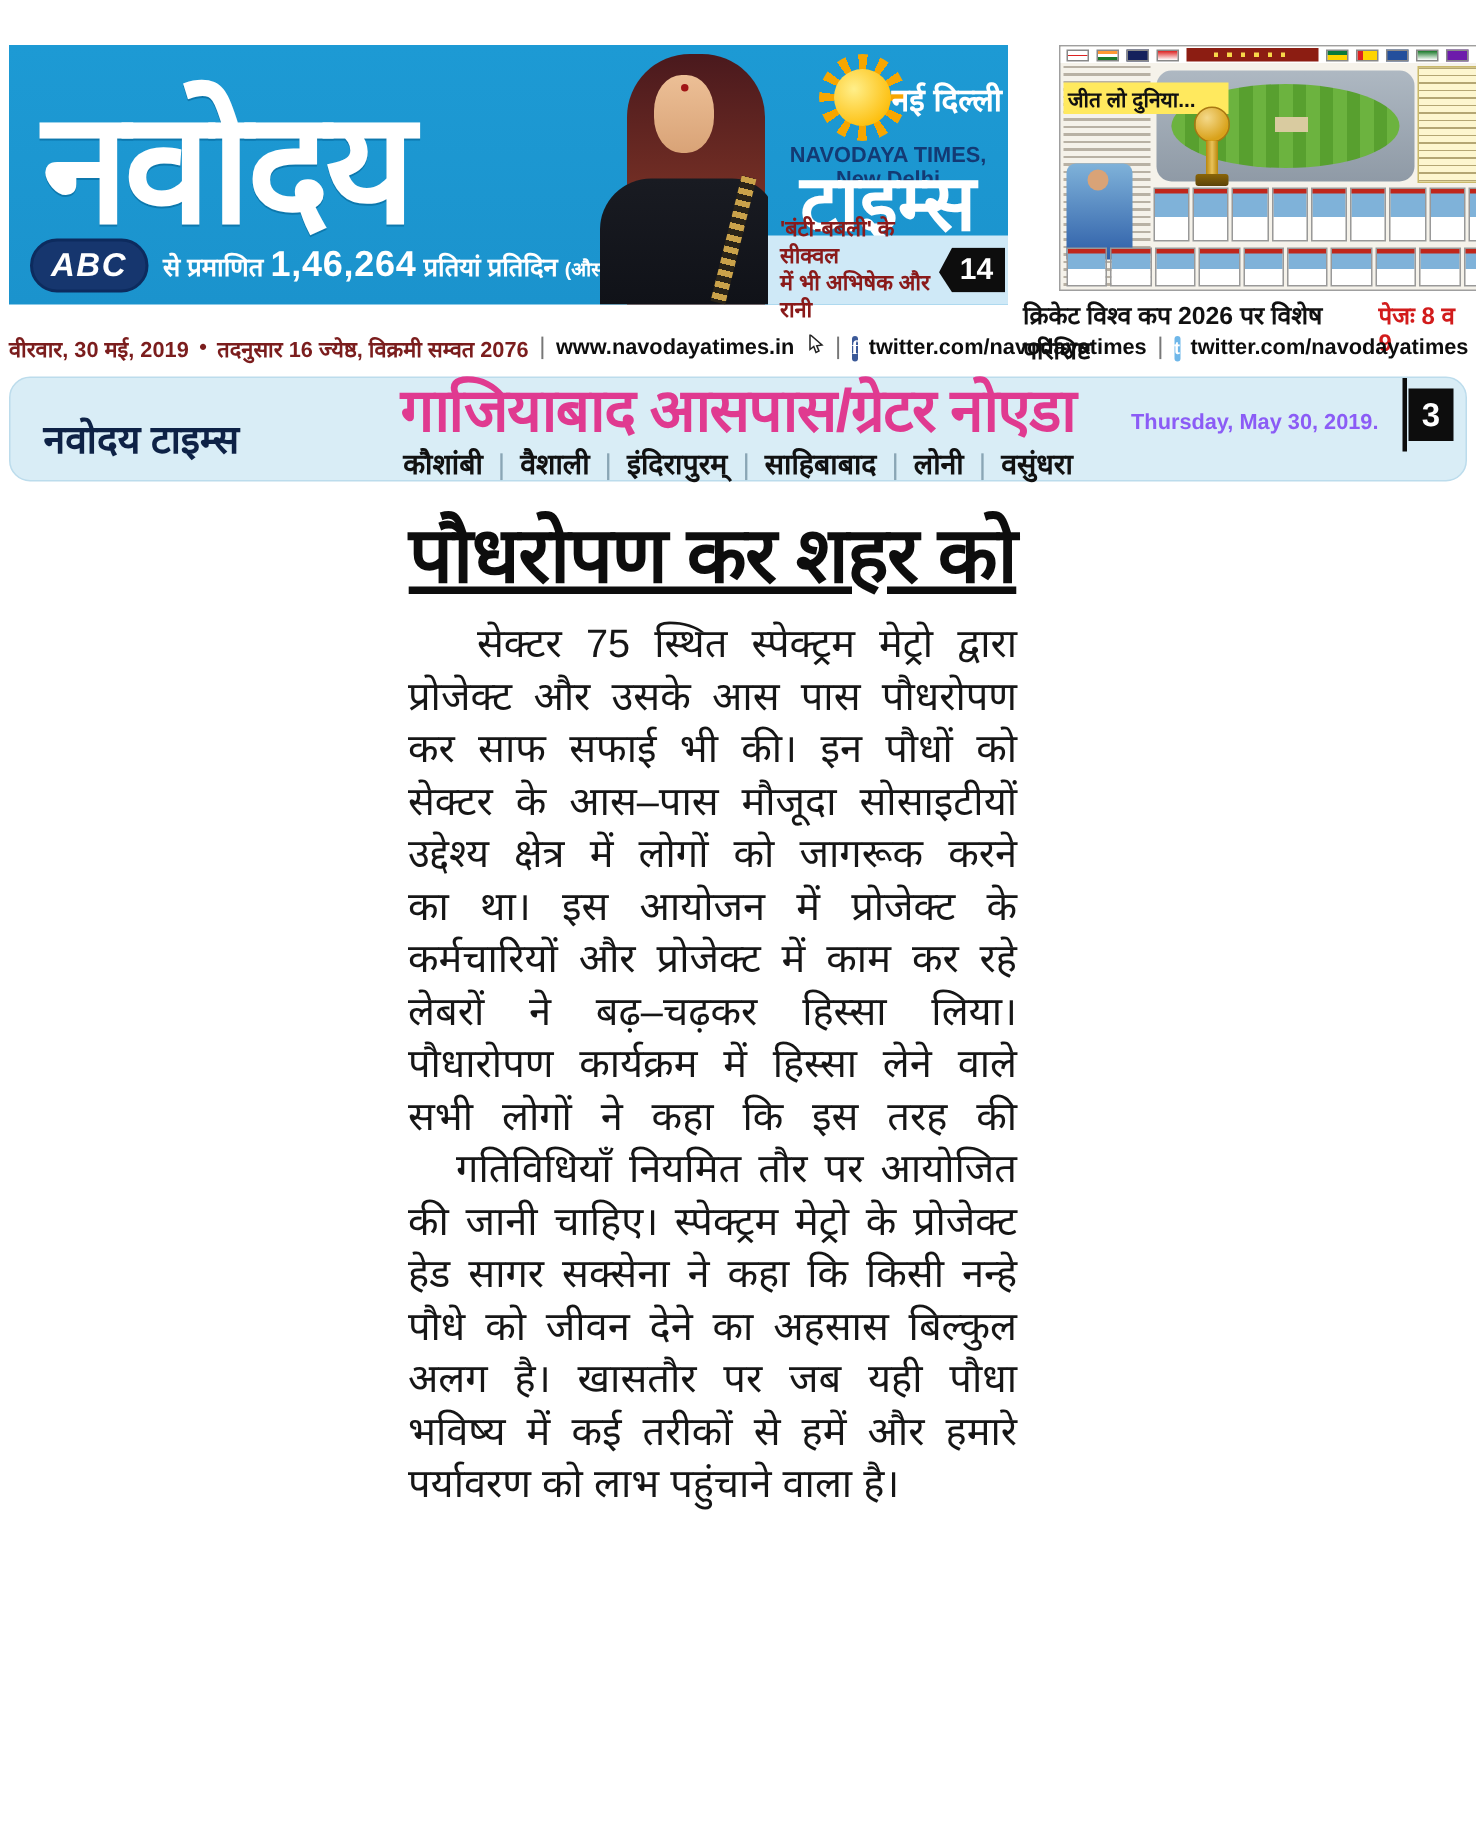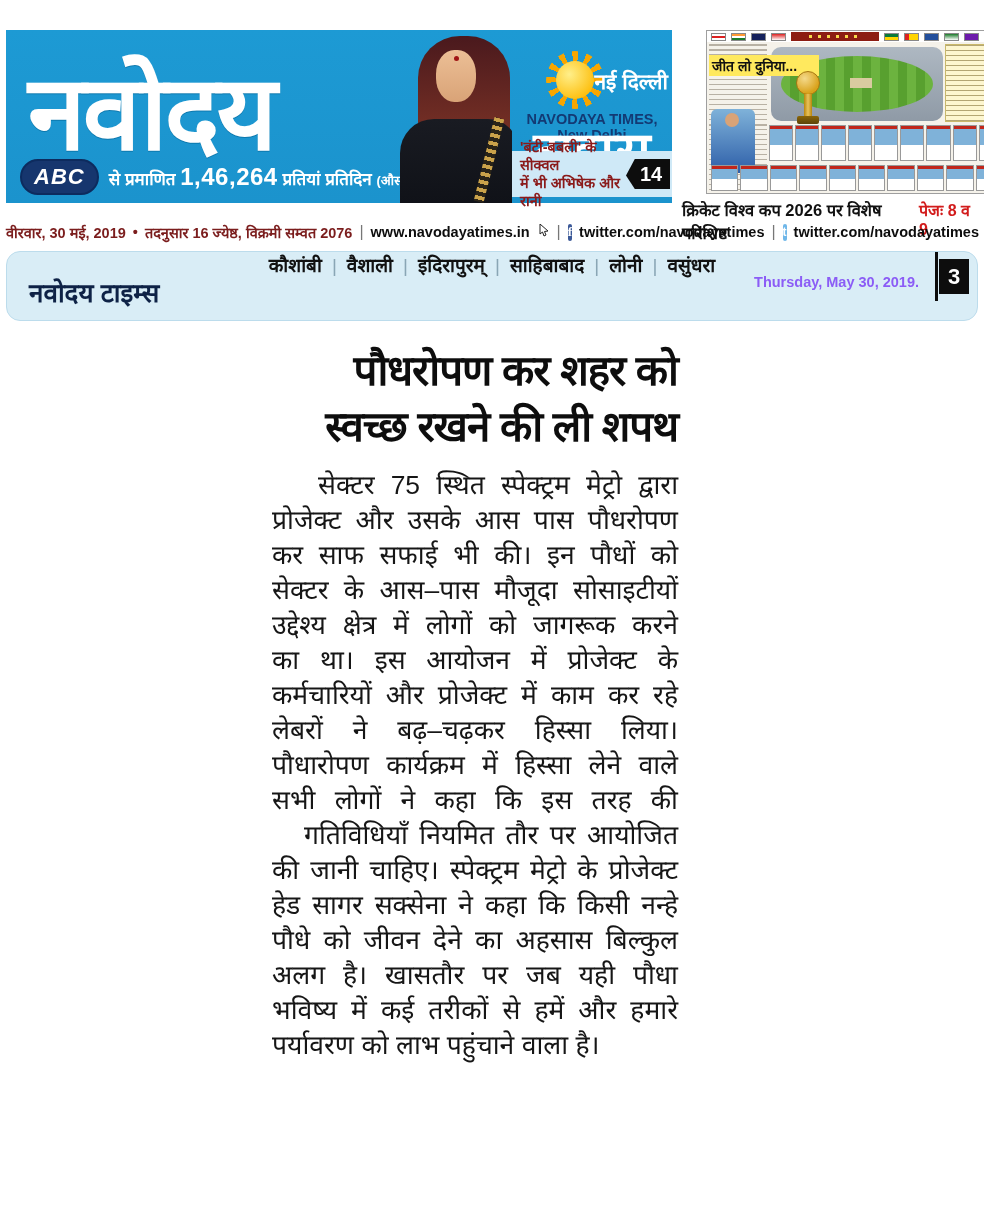--- a/index.html
+++ b/index.html
@@ -34,21 +34,21 @@
     background:linear-gradient(180deg,#4a191d,#7c3326 55%,#9c452c);
     border-radius:42px 42px 10px 10px; }
   .photo .face { position:absolute; right:36px; top:20px; width:40px; height:52px;
     border-radius:46%; background:linear-gradient(180deg,#ecbf96,#d9a377); }
   .photo .bindi { position:absolute; right:53px; top:26px; width:5px; height:5px; border-radius:50%; background:#a01515; }
   .photo .torso { position:absolute; right:-6px; bottom:0; width:118px; height:84px;
     background:linear-gradient(180deg,#191b22,#101218); border-radius:34px 30px 0 0; }
   .photo .sash { position:absolute; right:18px; bottom:0; width:10px; height:86px;
     background:repeating-linear-gradient(180deg,#caa24a 0 4px,#2a2418 4px 8px); transform:rotate(14deg); }
   
-  .mast-right { position:absolute; left:506px; top:15px; width:160px; height:152px; }
+  .mast-right { position:absolute; left:506px; top:0; width:160px; height:173px; }
   .sun { position:relative; display:inline-block;
     background:repeating-conic-gradient(from -6deg,#f7a600 0deg 13deg,rgba(0,0,0,0) 13deg 30deg);
     border-radius:50%; }
   .sun::after { content:""; position:absolute; inset:17%; border-radius:50%;
     background:radial-gradient(circle at 35% 35%,#ffef8a,#fdbf0f 75%); }
   .sun-big { position:absolute; left:34px; top:6px; width:58px; height:58px; }
   .city { position:absolute; right:4px; top:22px; color:#fff; font-weight:bold; font-size:21px; }
   .eng-name { position:absolute; left:0; right:0; top:66px; text-align:center;
     color:#133a74; font-weight:bold; font-size:14.5px; }
   .logo-times { position:absolute; left:0; right:0; top:80px; text-align:center;
@@ -129,22 +129,22 @@
   .sec-title { color:#e03a90; font-weight:900; font-size:40px; line-height:44px; letter-spacing:-1px; }
   .localities { margin-top:0px; font-size:19px; font-weight:bold; color:#111; }
   .locality { display:inline-block; }
   .locality:not(:last-child)::after { content:"|"; color:#8aa6b5; font-weight:normal; margin:0 10px; }
   .sec-date { position:absolute; right:58px; top:22px; color:#8b5cf6; font-weight:bold; font-size:14.5px; }
   .pagebox { position:absolute; right:8px; top:7px; width:30px; height:35px; background:#0d0d0d;
     color:#fff; font-weight:bold; font-size:22px; display:flex; align-items:center; justify-content:center; }
   .pagebox::before { content:""; position:absolute; left:-4px; top:-7px; bottom:-7px; width:3px; background:#0d0d0d; }
   
   .article { position:absolute; left:272px; top:343px; width:406px; }
-  .headline { text-align:right; color:#0d0d0d; font-weight:900; font-size:42px; line-height:56px;
-    letter-spacing:-1px; }
+  .headline { text-align:center; color:#0d0d0d; font-weight:900; font-size:52px; line-height:56px;
+    letter-spacing:-1px;text-decoration:underline; }
   .body-text { margin-top:13px; }
   .body-line { font-size:26.5px; line-height:35px; color:#161616;
     text-align:justify; text-align-last:justify; }
   .body-line:first-child { text-indent:46px; }
   .body-line:last-child { text-align-last:left; }
 </style>
 </head>
 <body>
 
 <div class="masthead">
@@ -255,30 +255,30 @@
   <span class="tw-ic">t</span>
   <span class="blk">twitter.com/navodayatimes</span>
 
   <span class="sun sun-sm"></span>
 
 </div>
 
 <div class="section-bar">
   <div class="brand">नवोदय टाइम्स</div>
   <div class="sec-center">
+    <div class="sec-title">गाजियाबाद आसपास/ग्रेटर नोएडा</div>
     <div class="localities"><span class="locality">कौशांबी</span><span class="locality">वैशाली</span><span class="locality">इंदिरापुरम्</span><span class="locality">साहिबाबाद</span><span class="locality">लोनी</span><span class="locality">वसुंधरा</span></div>
   </div>
   <div class="sec-date">Thursday, May 30, 2019.</div>
   <div class="pagebox">3</div>
 </div>
 
 <div class="article">
   <div class="headline">
     <div>पौधरोपण कर शहर को</div>
-    <div>स्वच्छ रखने की ली शपथ</div>
   </div>
   <div class="body-text">
       <span class="body-line" style="display: block;">सेक्टर 75 स्थित स्पेक्ट्रम मेट्रो द्वारा</span>
       <span class="body-line" style="display: block;">प्रोजेक्ट और उसके आस पास पौधरोपण</span>
       <span class="body-line" style="display: block;">कर साफ सफाई भी की। इन पौधों को</span>
       <span class="body-line" style="display: block;">सेक्टर के आस–पास मौजूदा सोसाइटीयों</span>
       <span class="body-line" style="display: block;">उद्देश्य क्षेत्र में लोगों को जागरूक करने</span>
       <span class="body-line" style="display: block;">का था। इस आयोजन में प्रोजेक्ट के</span>
       <span class="body-line" style="display: block;">कर्मचारियों और प्रोजेक्ट में काम कर रहे</span>
       <span class="body-line" style="display: block;">लेबरों ने बढ़–चढ़कर हिस्सा लिया।</span>

